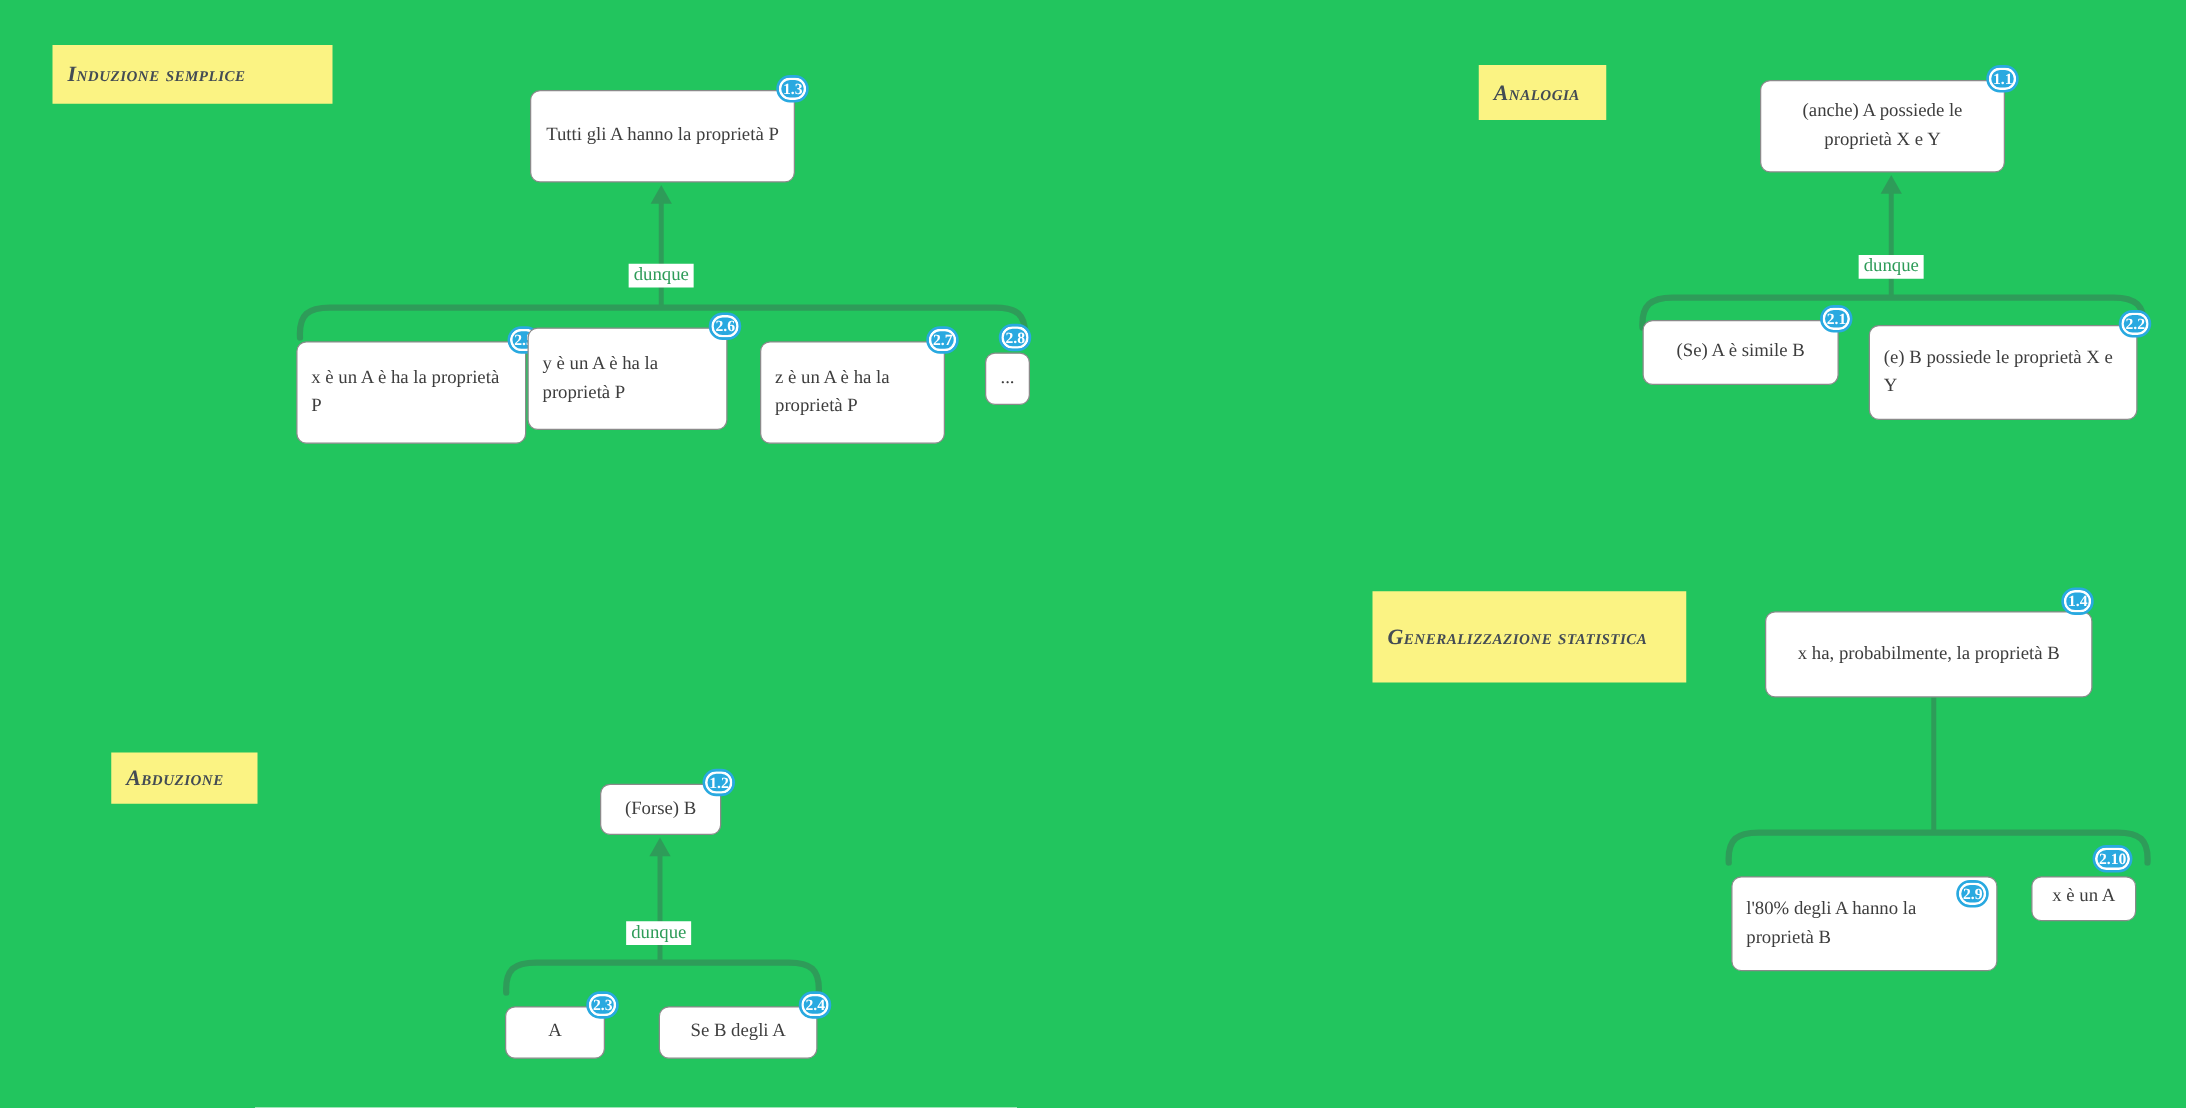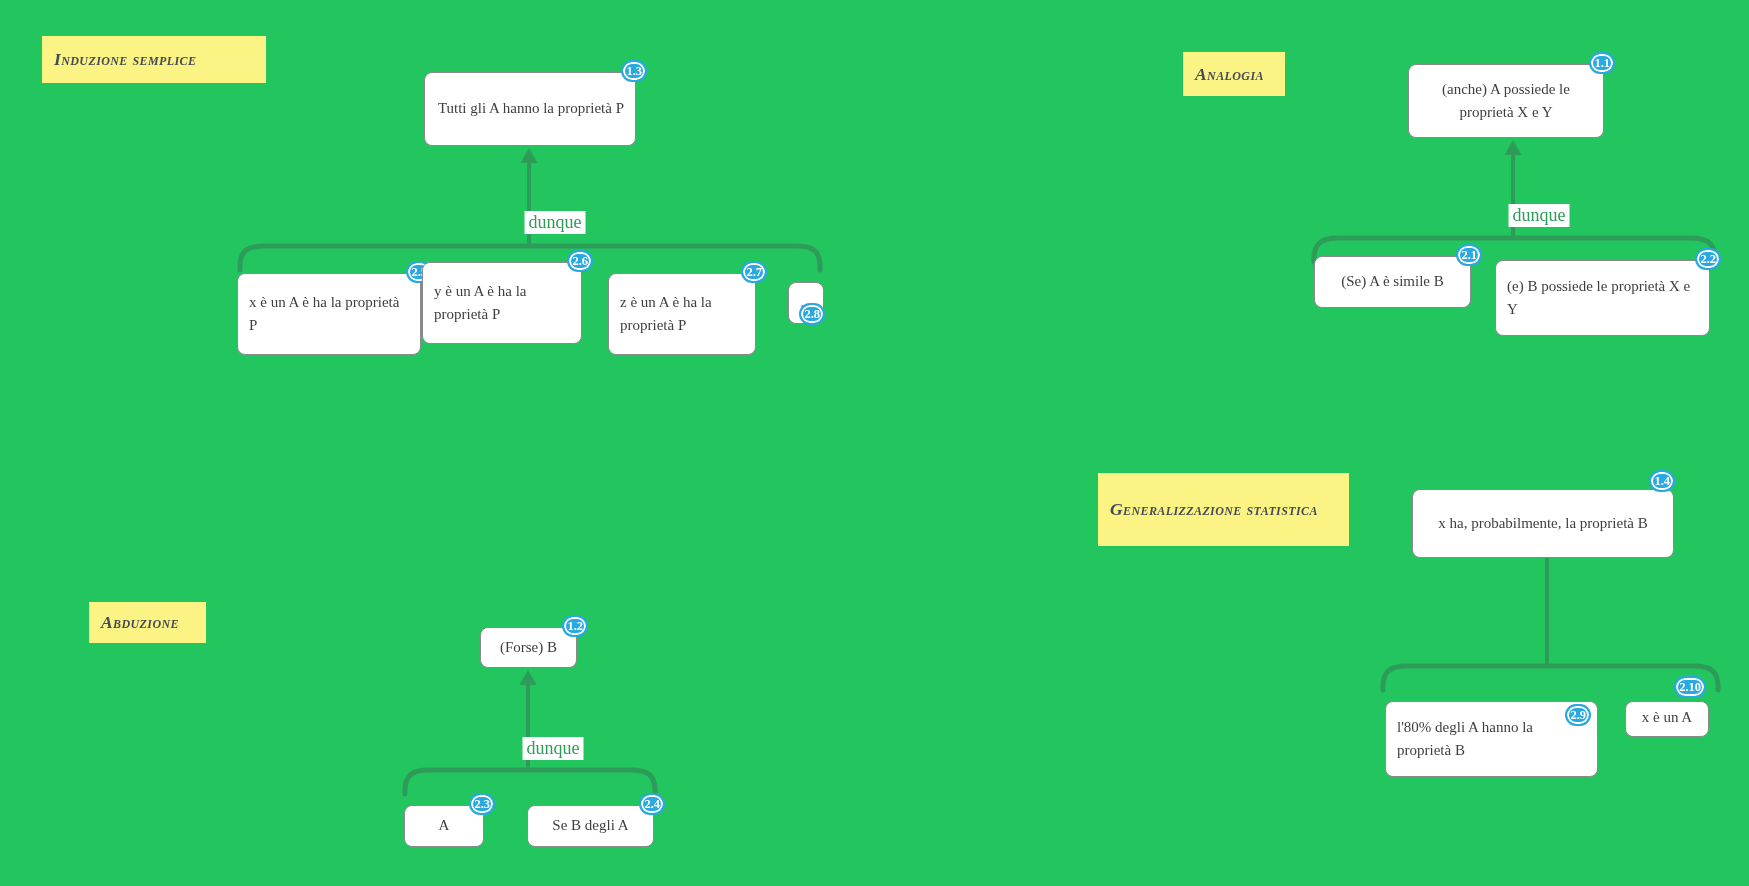--- a/index.html
+++ b/index.html
@@ -53,24 +53,23 @@
     font-size:12.5px;
     display:flex;align-items:center;justify-content:center;
     box-sizing:border-box;
     line-height:1;
   }
   .dunque{
     position:absolute;
     transform:translateX(-50%);
     color:#2e9c59;
     background:#ffffff;
-    font-size:18px;
+    font-size:15px;
     padding:1px 4px;
     white-space:nowrap;
-    margin-left:26px;
   }
 </style>
 </head>
 <body>
 
 <div id="canvas">
 
   <svg class="connectors" width="1749" height="886" viewBox="0 0 1749 886">
 
     <g stroke="#2e9c59" fill="none">
@@ -94,21 +93,21 @@
       <polygon points="528,670 519.5,685 536.5,685" fill="#2e9c59" stroke="none"></polygon>
       <line x1="528" y1="682" x2="528" y2="770" stroke-width="4"></line>
       <path d="M 405,794 C 404,775 412,770 429,770 L 631,770 C 648,770 656,775 655,794" stroke-width="5" stroke-linecap="round"></path>
     </g>
   </svg>
 
   <div class="note" style="left:42px;top:36px;width:224px;height:47px;">
     <span>Induzione semplice</span>
   </div>
 
-  <div class="node center" style="left:424px;top:72px;width:212px;height:74px;text-align:right;">
+  <div class="node center" style="left:424px;top:72px;width:212px;height:74px;">
     <span class="badge">1.3</span>
     <span>Tutti gli A hanno la proprietà P</span>
   </div>
 
   <span class="dunque" style="left:529px;top:211px;">dunque</span>
 
   <div class="node left" style="left:237px;top:273px;width:184px;height:82px;">
     <span class="badge">2.5</span>
     <span>x è un A è ha la proprietà P</span>
   </div>
@@ -117,21 +116,21 @@
     <span class="badge">2.6</span>
     <span>y è un A è ha la proprietà P</span>
   </div>
 
   <div class="node left" style="left:608px;top:273px;width:148px;height:82px;">
     <span class="badge">2.7</span>
     <span>z è un A è ha la proprietà P</span>
   </div>
 
   <div class="node center" style="left:788px;top:282px;width:36px;height:42px;padding:4px;">
-    <span class="badge" style="top:-24px;right:-2px;margin-top:44px;">2.8</span>
+    <span class="badge" style="top:-24px;right:-2px;">2.8</span>
     <span>...</span>
   </div>
 
   <div class="note" style="left:1183px;top:52px;width:102px;height:44px;">
     <span>Analogia</span>
   </div>
 
   <div class="node center" style="left:1408px;top:64px;width:196px;height:74px;">
     <span class="badge">1.1</span>
     <span>(anche) A possiede le proprietà X e Y</span>

